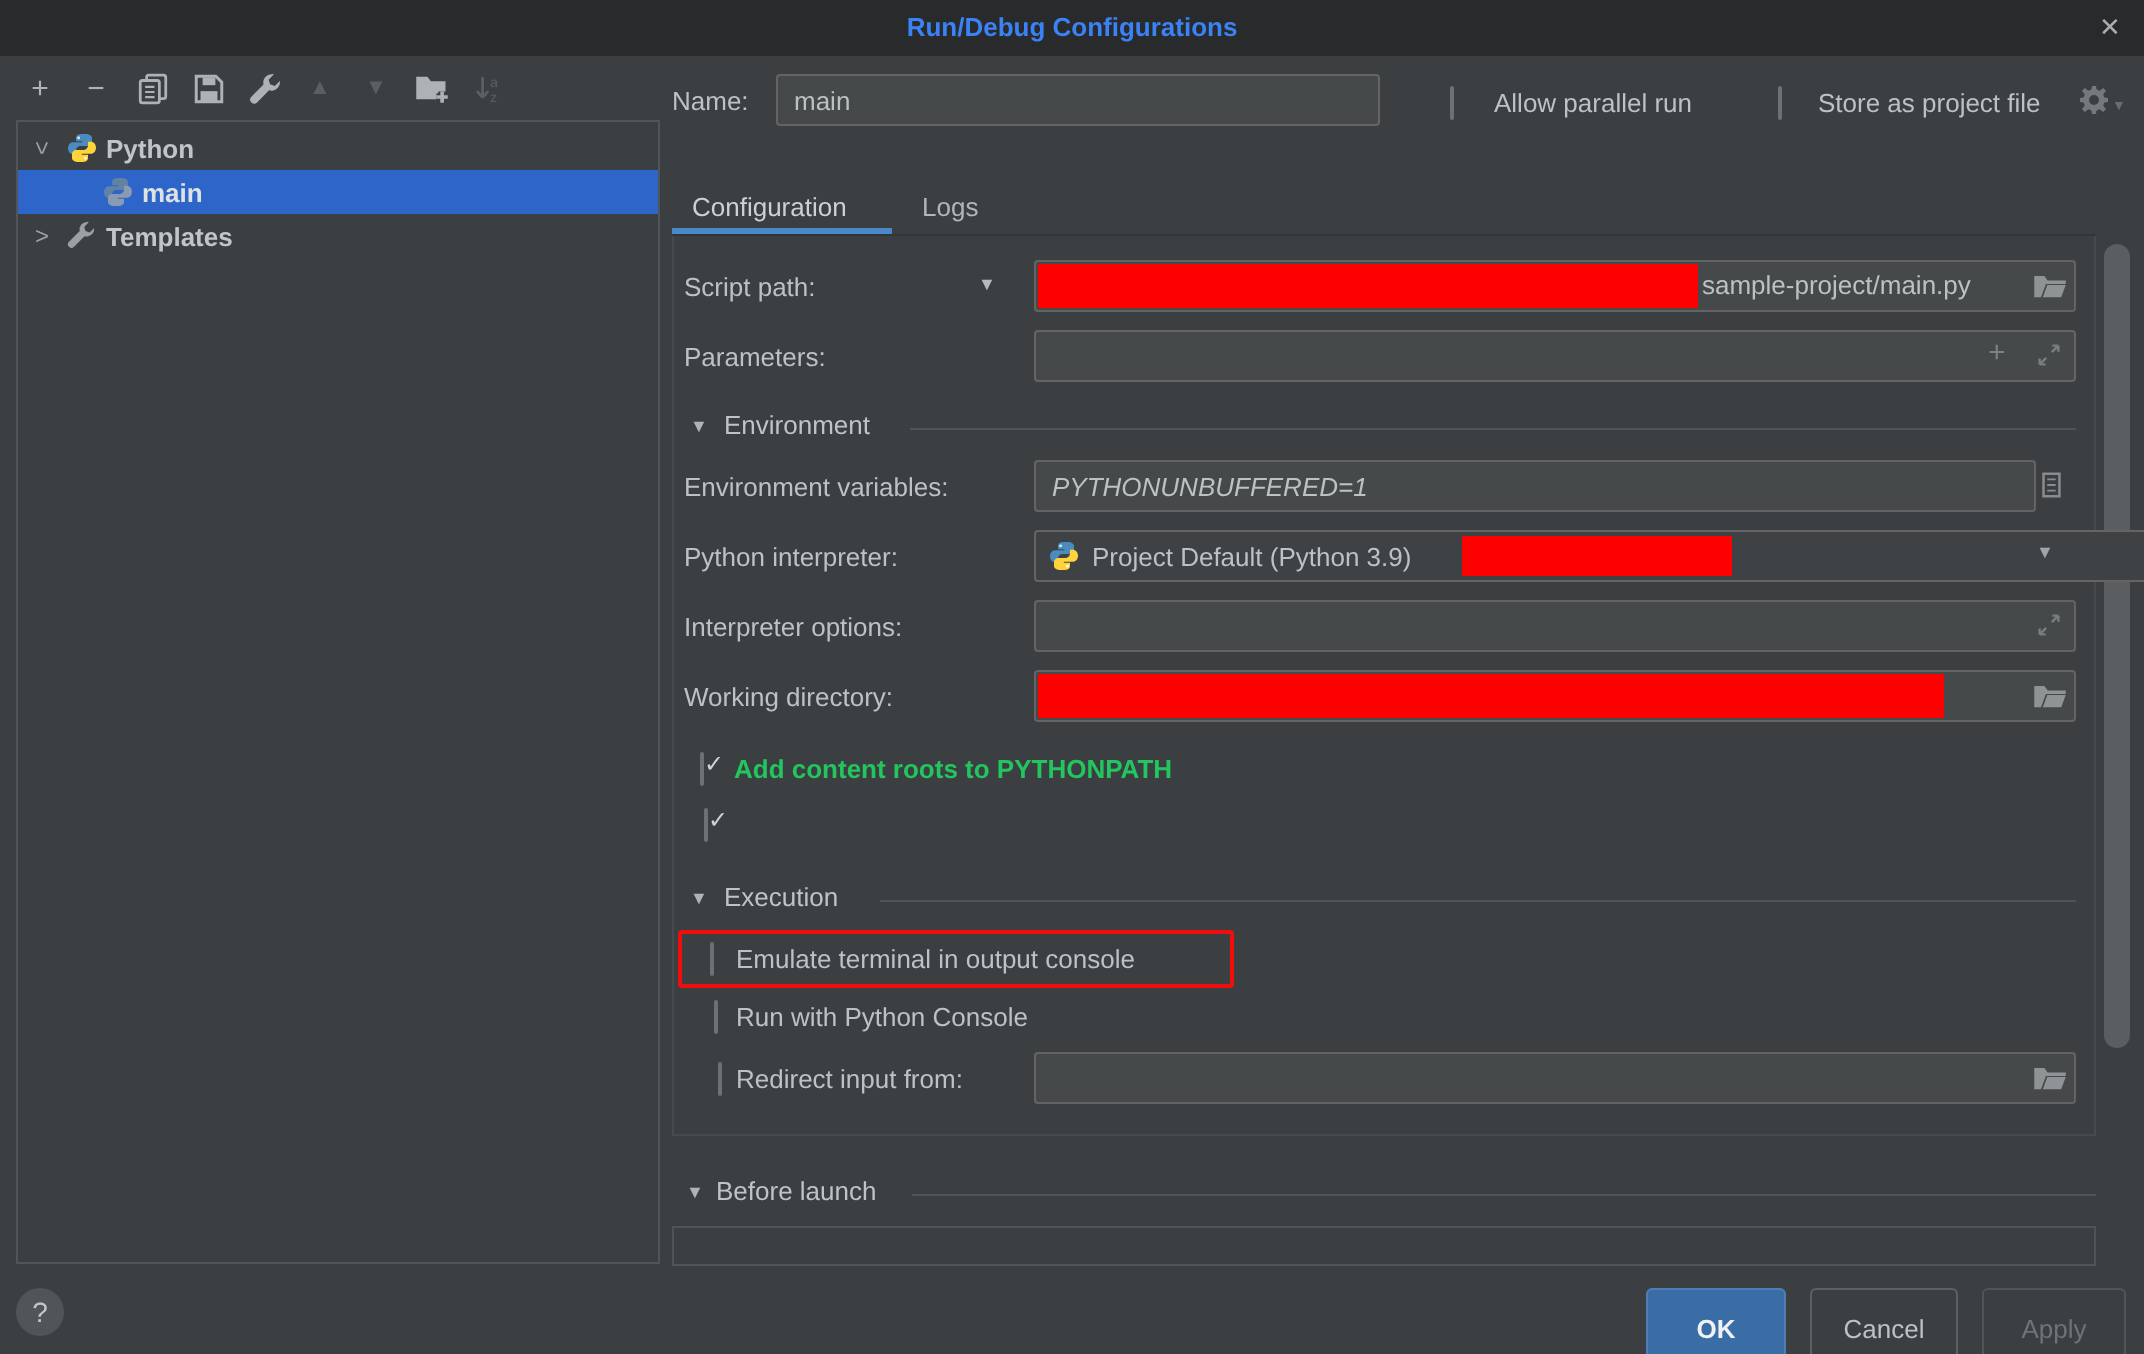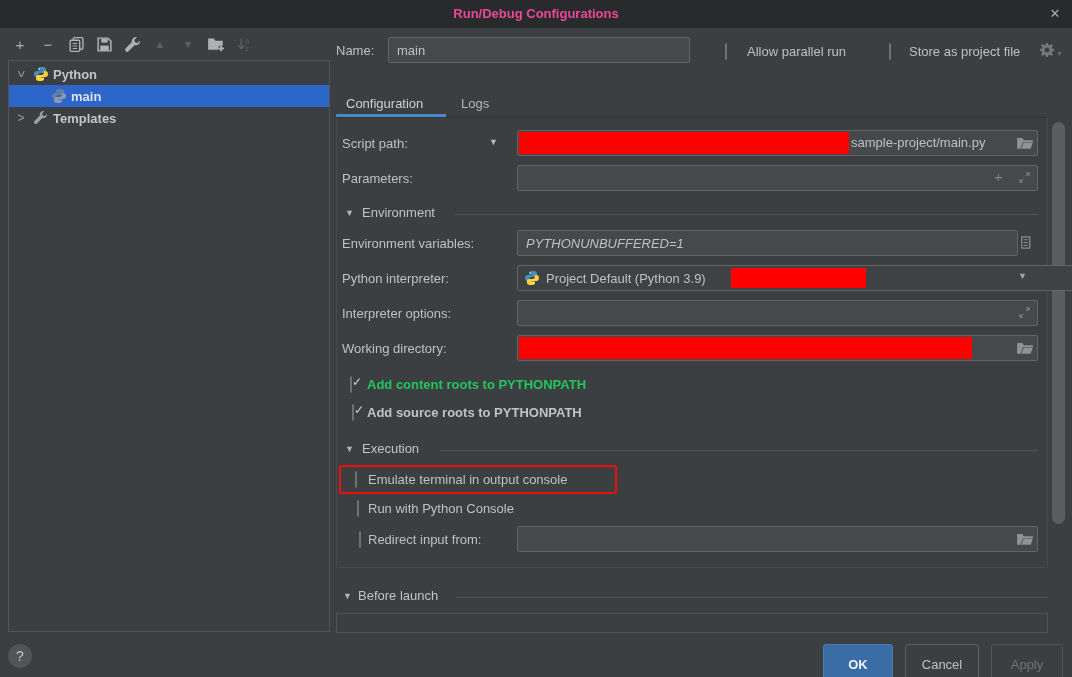--- a/index.html
+++ b/index.html
@@ -2,21 +2,21 @@
 <html style="--selection: #2e65c8; --accent-tab: #4a88c7; --redaction: #fd0100; --annotation: #f20d0d; --ok-button: #3a6ca6;"><head>
 <meta charset="utf-8">
 <style>
   html,body{margin:0;padding:0;background:#3c3f41;}
   *{box-sizing:border-box;}
   .dialog{position:relative;width:1072px;height:677px;background:#3c3f41;
     font-family:"Liberation Sans",sans-serif;font-size:13px;color:#bdc1c5;overflow:hidden;}
   .abs{position:absolute;}
   
   .titlebar{left:0;top:0;width:1072px;height:28px;background:#282a2b;}
-  .title{width:100%;text-align:center;line-height:28px;font-weight:bold;color:#ec4899;font-size:13px;}
+  .title{width:100%;text-align:center;line-height:28px;font-weight:bold;color:#3b82f6;font-size:13px;}
   .close-btn{right:6px;top:3px;width:22px;height:22px;color:#a9adb0;font-size:13px;line-height:22px;
     text-align:center;cursor:pointer;background:none;border:none;padding:0;}
   
   .toolbar{left:10px;top:34px;display:flex;gap:8px;align-items:center;}
   .tbtn{width:20px;height:20px;display:flex;align-items:center;justify-content:center;
     background:none;border:none;padding:0;color:#aeb2b5;font-size:15px;cursor:pointer;}
   .tbtn.dim{color:#5c5f61;}
   
   .tree{left:8px;top:60px;width:322px;height:572px;border:1px solid #525557;background:#3c3f41;padding-top:2px;}
   .tree-row{position:relative;height:22px;display:flex;align-items:center;font-weight:bold;color:#c2c5c8;cursor:pointer;}
@@ -260,21 +260,20 @@
       <svg width="18" height="18" viewBox="0 0 16 16">
         <path fill="#8f9396" d="M1 3.5h4.5L7 5.5h8v1.6H6.2L4 13H1z"></path>
         <path fill="#8f9396" d="M6.8 7.6H15L13 13H4.8z"></path>
       </svg>
     </span>
 
   
   <span class="abs cb checked" style="left:346px;top:377px;"></span>
   <span class="abs lbl" style="left:367px;top:377px;font-weight:bold;color:#22c55e;">Add content roots to PYTHONPATH</span>
   <span class="abs cb checked" style="left:346px;top:405px;"></span>
-  <span class="abs lbl" style="left:367px;top:405px;font-weight:bold;color:#c0c3c6;">Add source roots to PYTHONPATH</span>
 
   
   <span class="abs sec-tri" style="left:345px;top:444px;">▼</span>
   <span class="abs sec-title" style="left:362px;top:441px;">Execution</span>
   <div class="abs hline" style="left:440px;top:450px;width:598px;"></div>
 
   
   <span class="abs cb" style="left:347px;top:472px;"></span>
   <span class="abs lbl" style="left:368px;top:472px;">Emulate terminal in output console</span>
   <div class="abs annotation" style="left:339px;top:465px;width:278px;height:29px;"></div>

